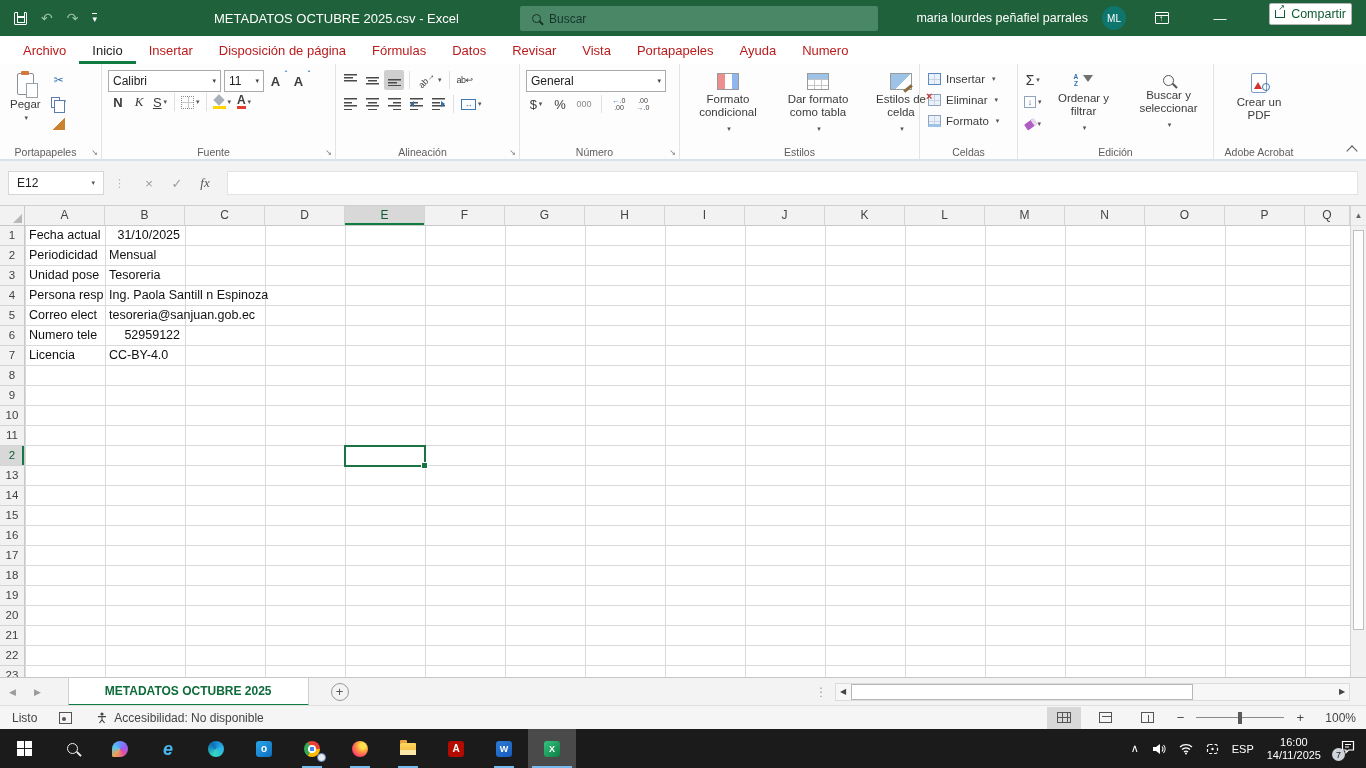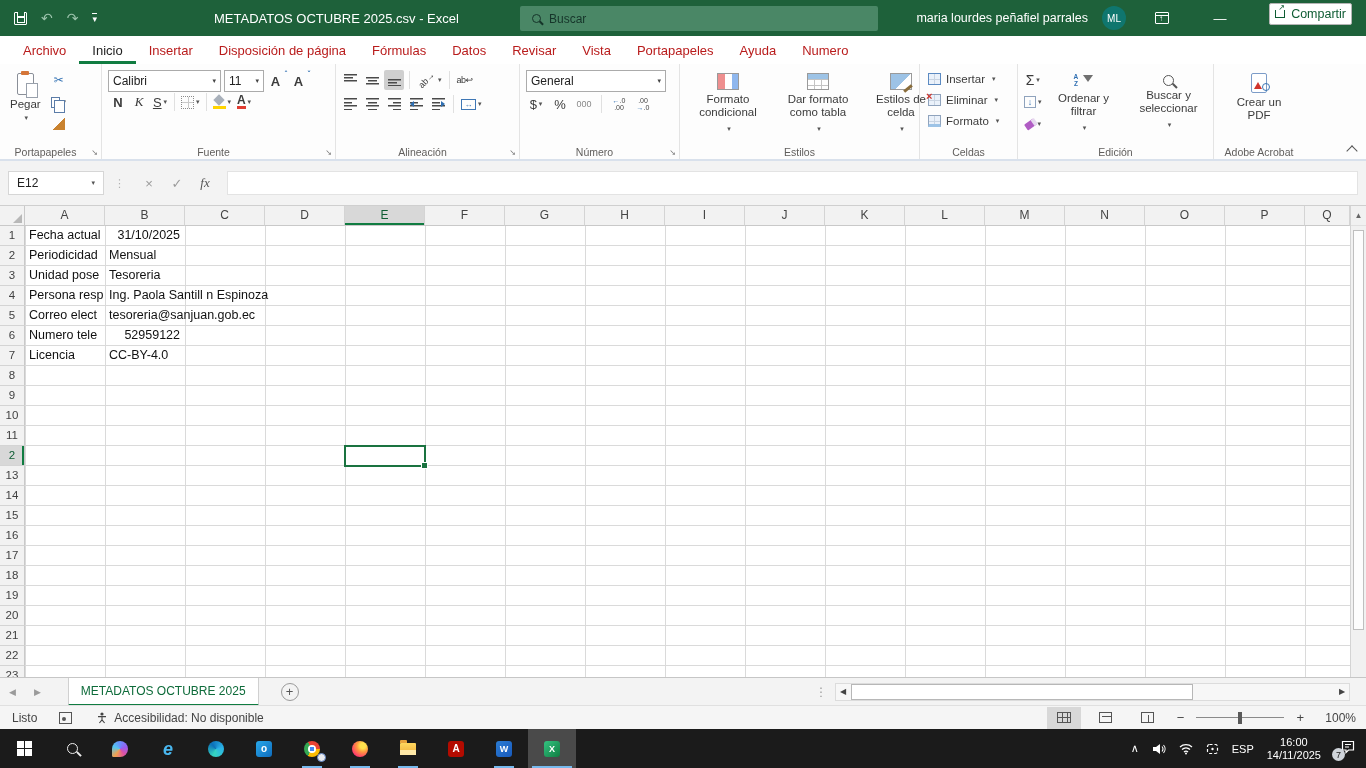--- a/index.html
+++ b/index.html
@@ -158,21 +158,21 @@
   .cell.b.right{width:79px;text-align:right}
   #selbox{position:absolute;left:344px;top:239px;width:82px;height:22px;border:2px solid #1a7340;pointer-events:auto}
   #selbox::after{content:'';position:absolute;right:-4px;bottom:-4px;width:5px;height:5px;background:#1a7340;border:1px solid #fff}
   #vscroll{position:absolute;right:0;top:0;width:16px;height:471px;background:#f1f1f1;border-left:1px solid #d4d4d4}
   #vscroll .varrow{display:block;height:20px;text-align:center;line-height:20px;font-size:8px;color:#666;border-bottom:1px solid #e0e0e0}
   #vthumb{position:absolute;left:2px;right:2px;top:24px;height:400px;background:#fdfdfd;border:1px solid #bfbfbf}
 
   
   #sheetbar{position:absolute;left:0;top:677px;width:1366px;height:28px;background:#f3f3f3;border-top:1px solid #c6c6c6;display:flex;align-items:center}
   .shnav{color:#9a9a9a;font-size:9px;padding:0 9px}
-  #sheettab{height:28px;margin-left:18px;background:#fff;border-left:1px solid #d0d0d0;border-right:1px solid #d0d0d0;border-bottom:2px solid #107c41;display:flex;align-items:center;padding:0 12px;color:#0e6b3a;font-weight:normal;font-size:12px;white-space:nowrap}
+  #sheettab{height:28px;margin-left:18px;background:#fff;border-left:1px solid #d0d0d0;border-right:1px solid #d0d0d0;border-bottom:2px solid #107c41;display:flex;align-items:center;padding:0 36px;color:#0e6b3a;font-weight:bold;font-size:12px;white-space:nowrap}
   #addsheet{width:18px;height:18px;border:1px solid #9a9a9a;border-radius:50%;margin-left:22px;display:flex;align-items:center;justify-content:center;color:#555;font-size:13px;line-height:1}
   #tabsplit{position:absolute;left:815px;color:#9a9a9a;font-size:12px}
   #hscroll{position:absolute;left:835px;top:5px;width:515px;height:18px;background:#f7f7f7;border:1px solid #dcdcdc}
   .hsarr{position:absolute;top:0;width:14px;height:16px;text-align:center;line-height:16px;font-size:8px;color:#444}
   .hsarr.l{left:0}.hsarr.r{right:0}
   #hthumb{position:absolute;left:15px;top:0;width:342px;height:16px;background:#fff;border:1px solid #b7b7b7}
 
   
   #statusbar{position:absolute;left:0;top:705px;width:1366px;height:24px;background:#f5f5f5;border-top:1px solid #e0e0e0;display:flex;align-items:center;font-size:12px;color:#444}
   #statusbar .lbl{padding:0 12px}

